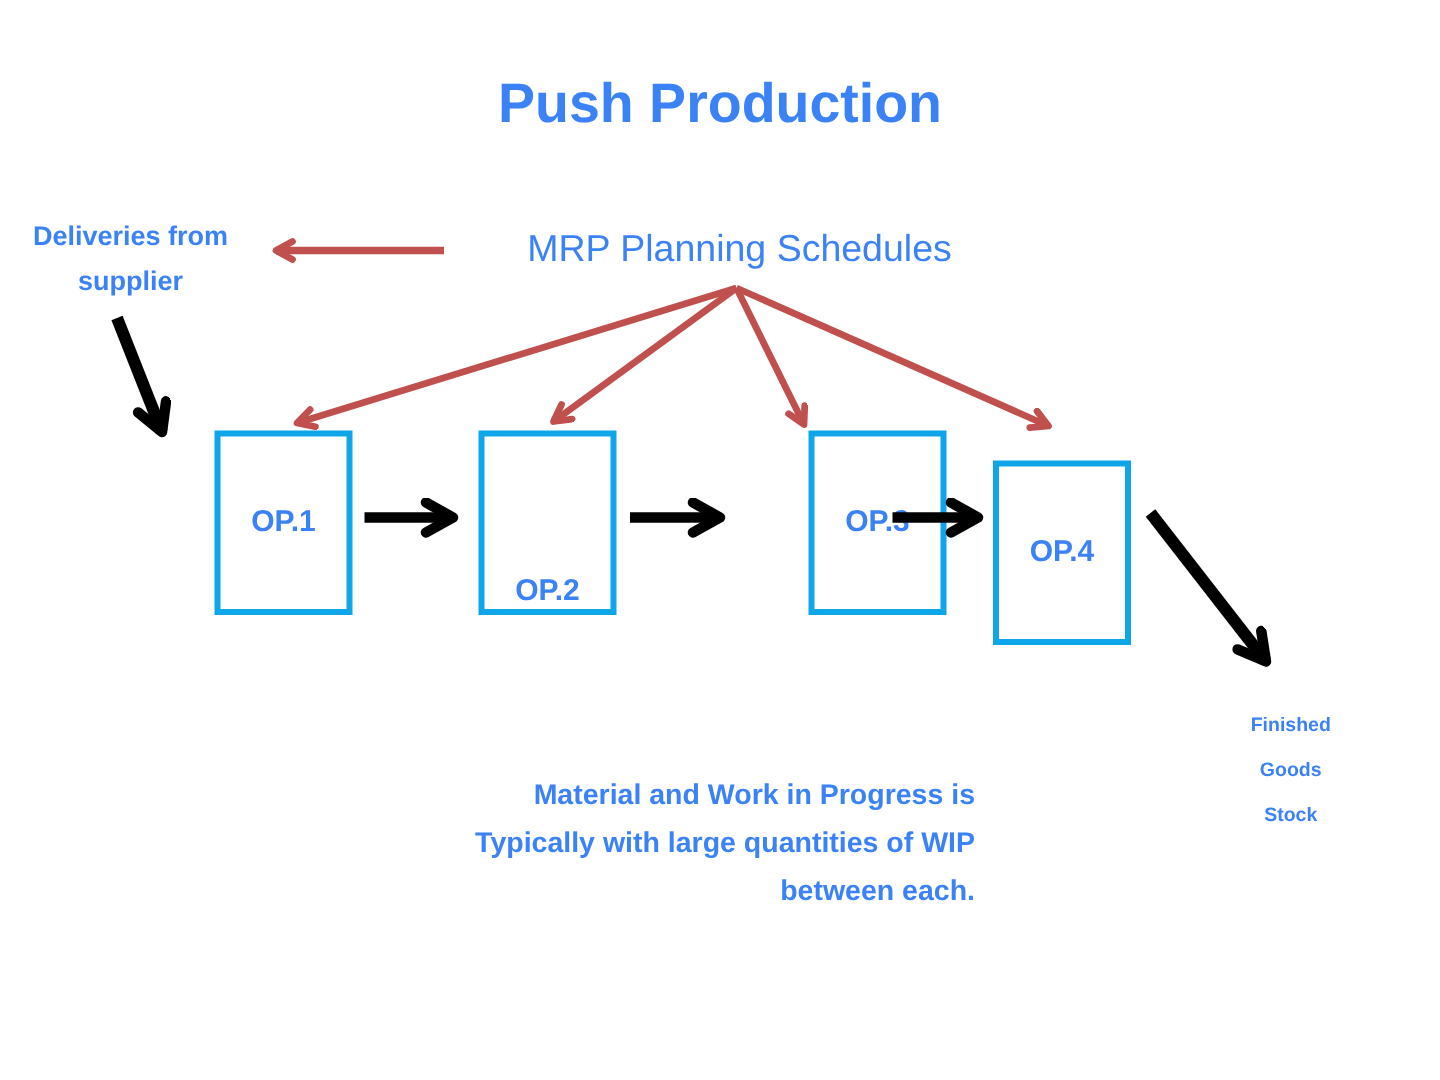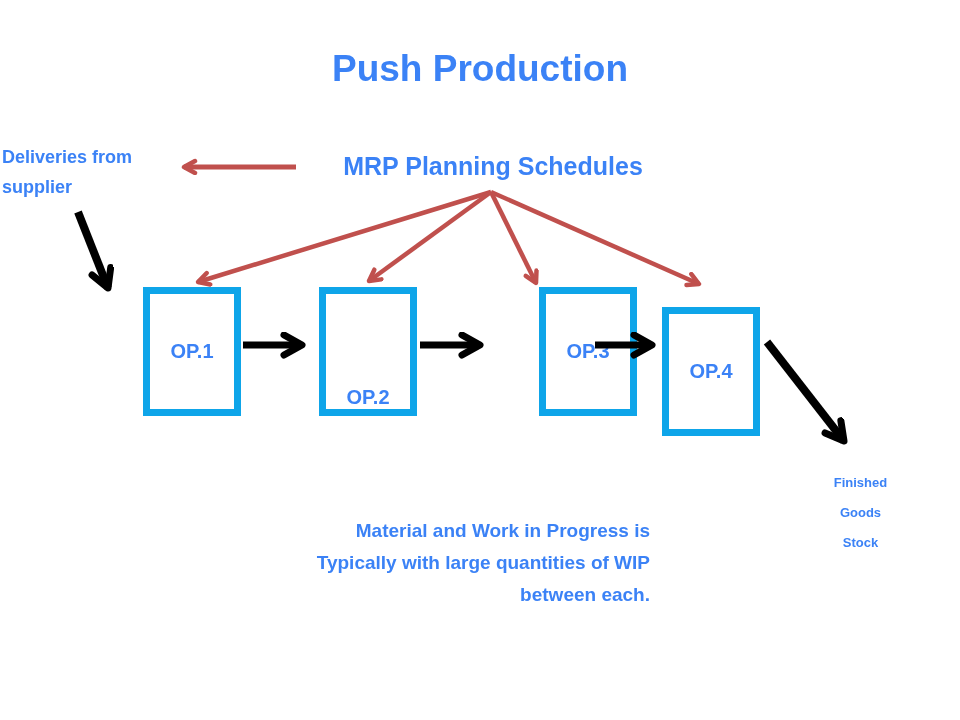--- a/index.html
+++ b/index.html
@@ -19,37 +19,37 @@
   .abs { position: absolute; }
   #diagram-title {
     left: 0; right: 0; top: 48px;
     text-align: center;
     font-size: 37px;
     font-weight: bold;
     letter-spacing: 0px;
   }
   #supplier-label {
     left: 2px; top: 142px; width: 170px;
-    text-align: left;
+    text-align: center;
     font-size: 18px;
     font-weight: bold;
     line-height: 30px;
   }
   #mrp-label {
     left: 318px; top: 152px; width: 350px;
     text-align: center;
     font-size: 25px;
-    font-weight: bold;
+    font-weight: normal;
   }
   .op-box {
     position: absolute;
     top: 287px;
     width: 84px;
     height: 115px;
-    border: 7px solid #0ea5e9;
+    border: 4px solid #0ea5e9;
     background: #ffffff;
     display: flex;
     align-items: center;
     justify-content: center;
     font-size: 20px;
     font-weight: bold;
     z-index: 1;
   }
   #op-box-1 { left: 143px; }
   #op-box-2 { left: 319px; align-items: flex-end; }

